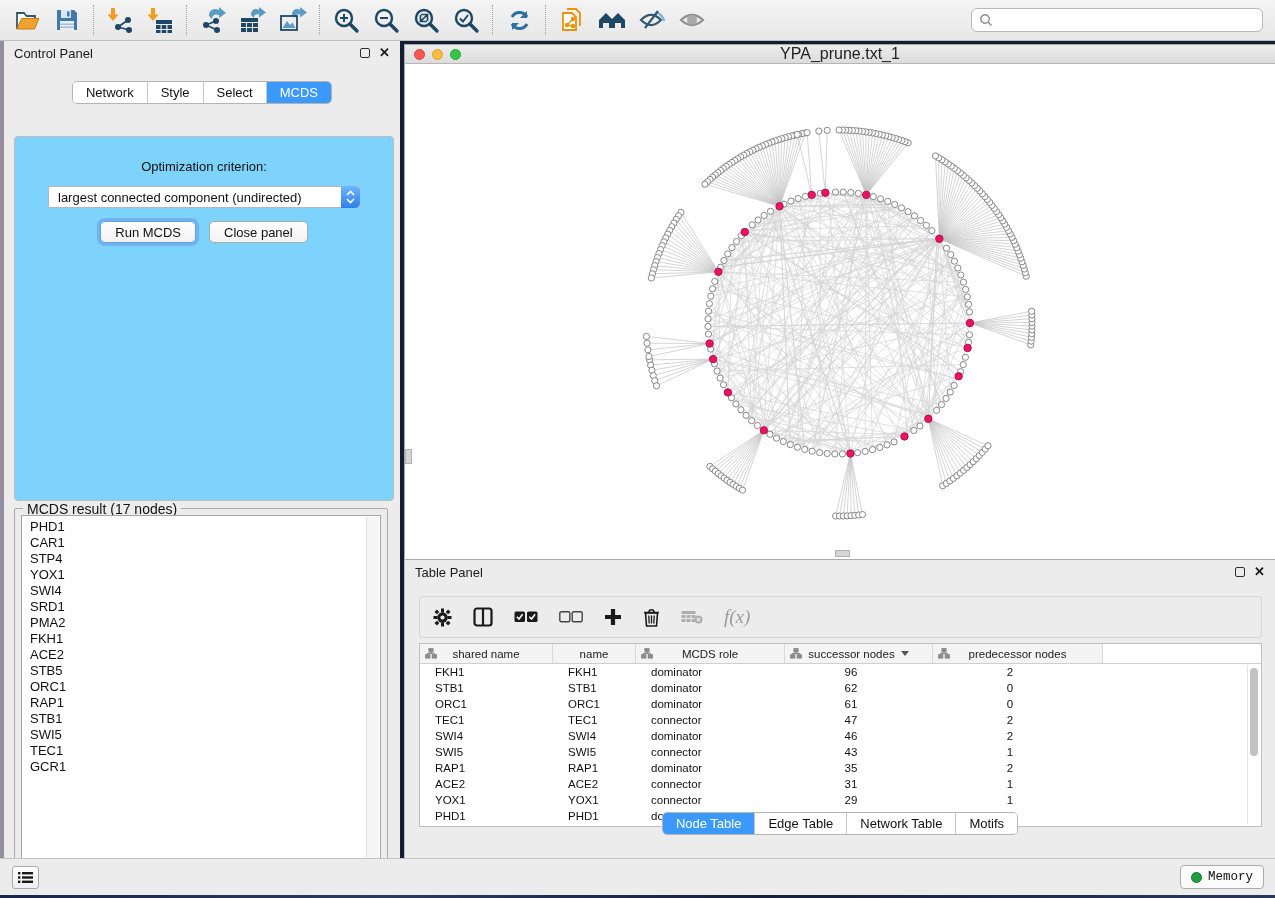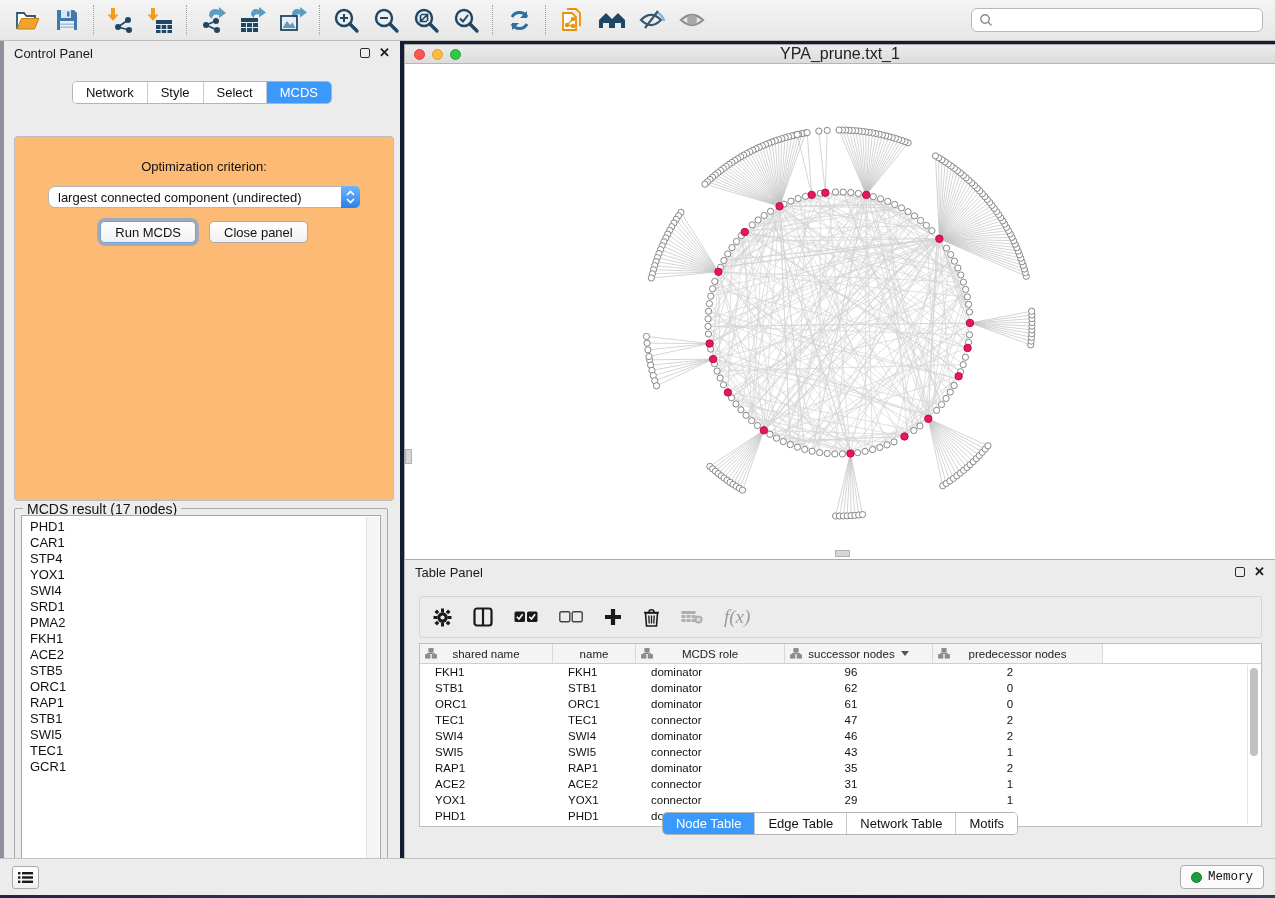--- a/index.html
+++ b/index.html
@@ -32,24 +32,24 @@
   .float-btn { width:10px; height:10px; border:1.5px solid #2c2c2c; border-radius:2px; cursor:pointer; }
   .close-btn { font-size:13px; font-weight:bold; color:#1a1a1a; line-height:10px; cursor:pointer; }
 
   .seg-tabs { display:inline-flex; background:#fff; border:1px solid #b4b4b4; border-radius:5px; overflow:hidden; }
   .seg-tab { font-size:13px; color:#111; padding:3px 13px; background:#fff; border-left:1px solid #c9c9c9; cursor:pointer; white-space:nowrap; }
   .seg-tab:first-child { border-left:none; }
   .seg-tab.active { background:#3b99fc; color:#fff; }
   .cp-tabs-row { display:flex; justify-content:center; position:relative; z-index:2; margin-top:16px; }
 
   .cp-content { position:absolute; left:10px; right:6px; top:95px; height:365px;
-    background:#fdba74; border:1px solid #bdbdbd; border-radius:4px; }
+    background:#7dd3fc; border:1px solid #bdbdbd; border-radius:4px; }
   .opt-label { text-align:center; font-size:13px; color:#111; margin-top:22px; }
   .opt-select { margin:12px auto 0; width:312px; height:22px; background:#fff; border:1px solid #b6b6b6;
-    border-radius:7px; display:flex; align-items:center; cursor:pointer; }
+    border-radius:2px; display:flex; align-items:center; cursor:pointer; }
   .opt-select-text { flex:1; font-size:13px; padding-left:9px; color:#111; white-space:nowrap; }
   .opt-stepper { width:19px; height:22px; margin-right:-1px; border-radius:0 5px 5px 0;
     background:linear-gradient(#6fb5ff,#2e7fe9); display:flex; flex-direction:column; align-items:center; justify-content:center; }
   .opt-stepper svg { display:block; }
   .btn-row { display:flex; justify-content:center; gap:13px; margin-top:13px; }
   .btn { height:22px; padding:0 14px; font-size:13px; color:#111; background:linear-gradient(#ffffff,#f1f1f1);
     border:1px solid #ababab; border-radius:5px; cursor:pointer; font-family:"Liberation Sans",sans-serif; }
   .btn.focus-ring { box-shadow:0 0 0 3px rgba(100,160,235,.6); border-color:#6f9fd8; }
 
   .group-box { position:absolute; left:10px; right:12px; top:467px; height:373px; border:1px solid #a9a9a9; border-radius:2px; }

